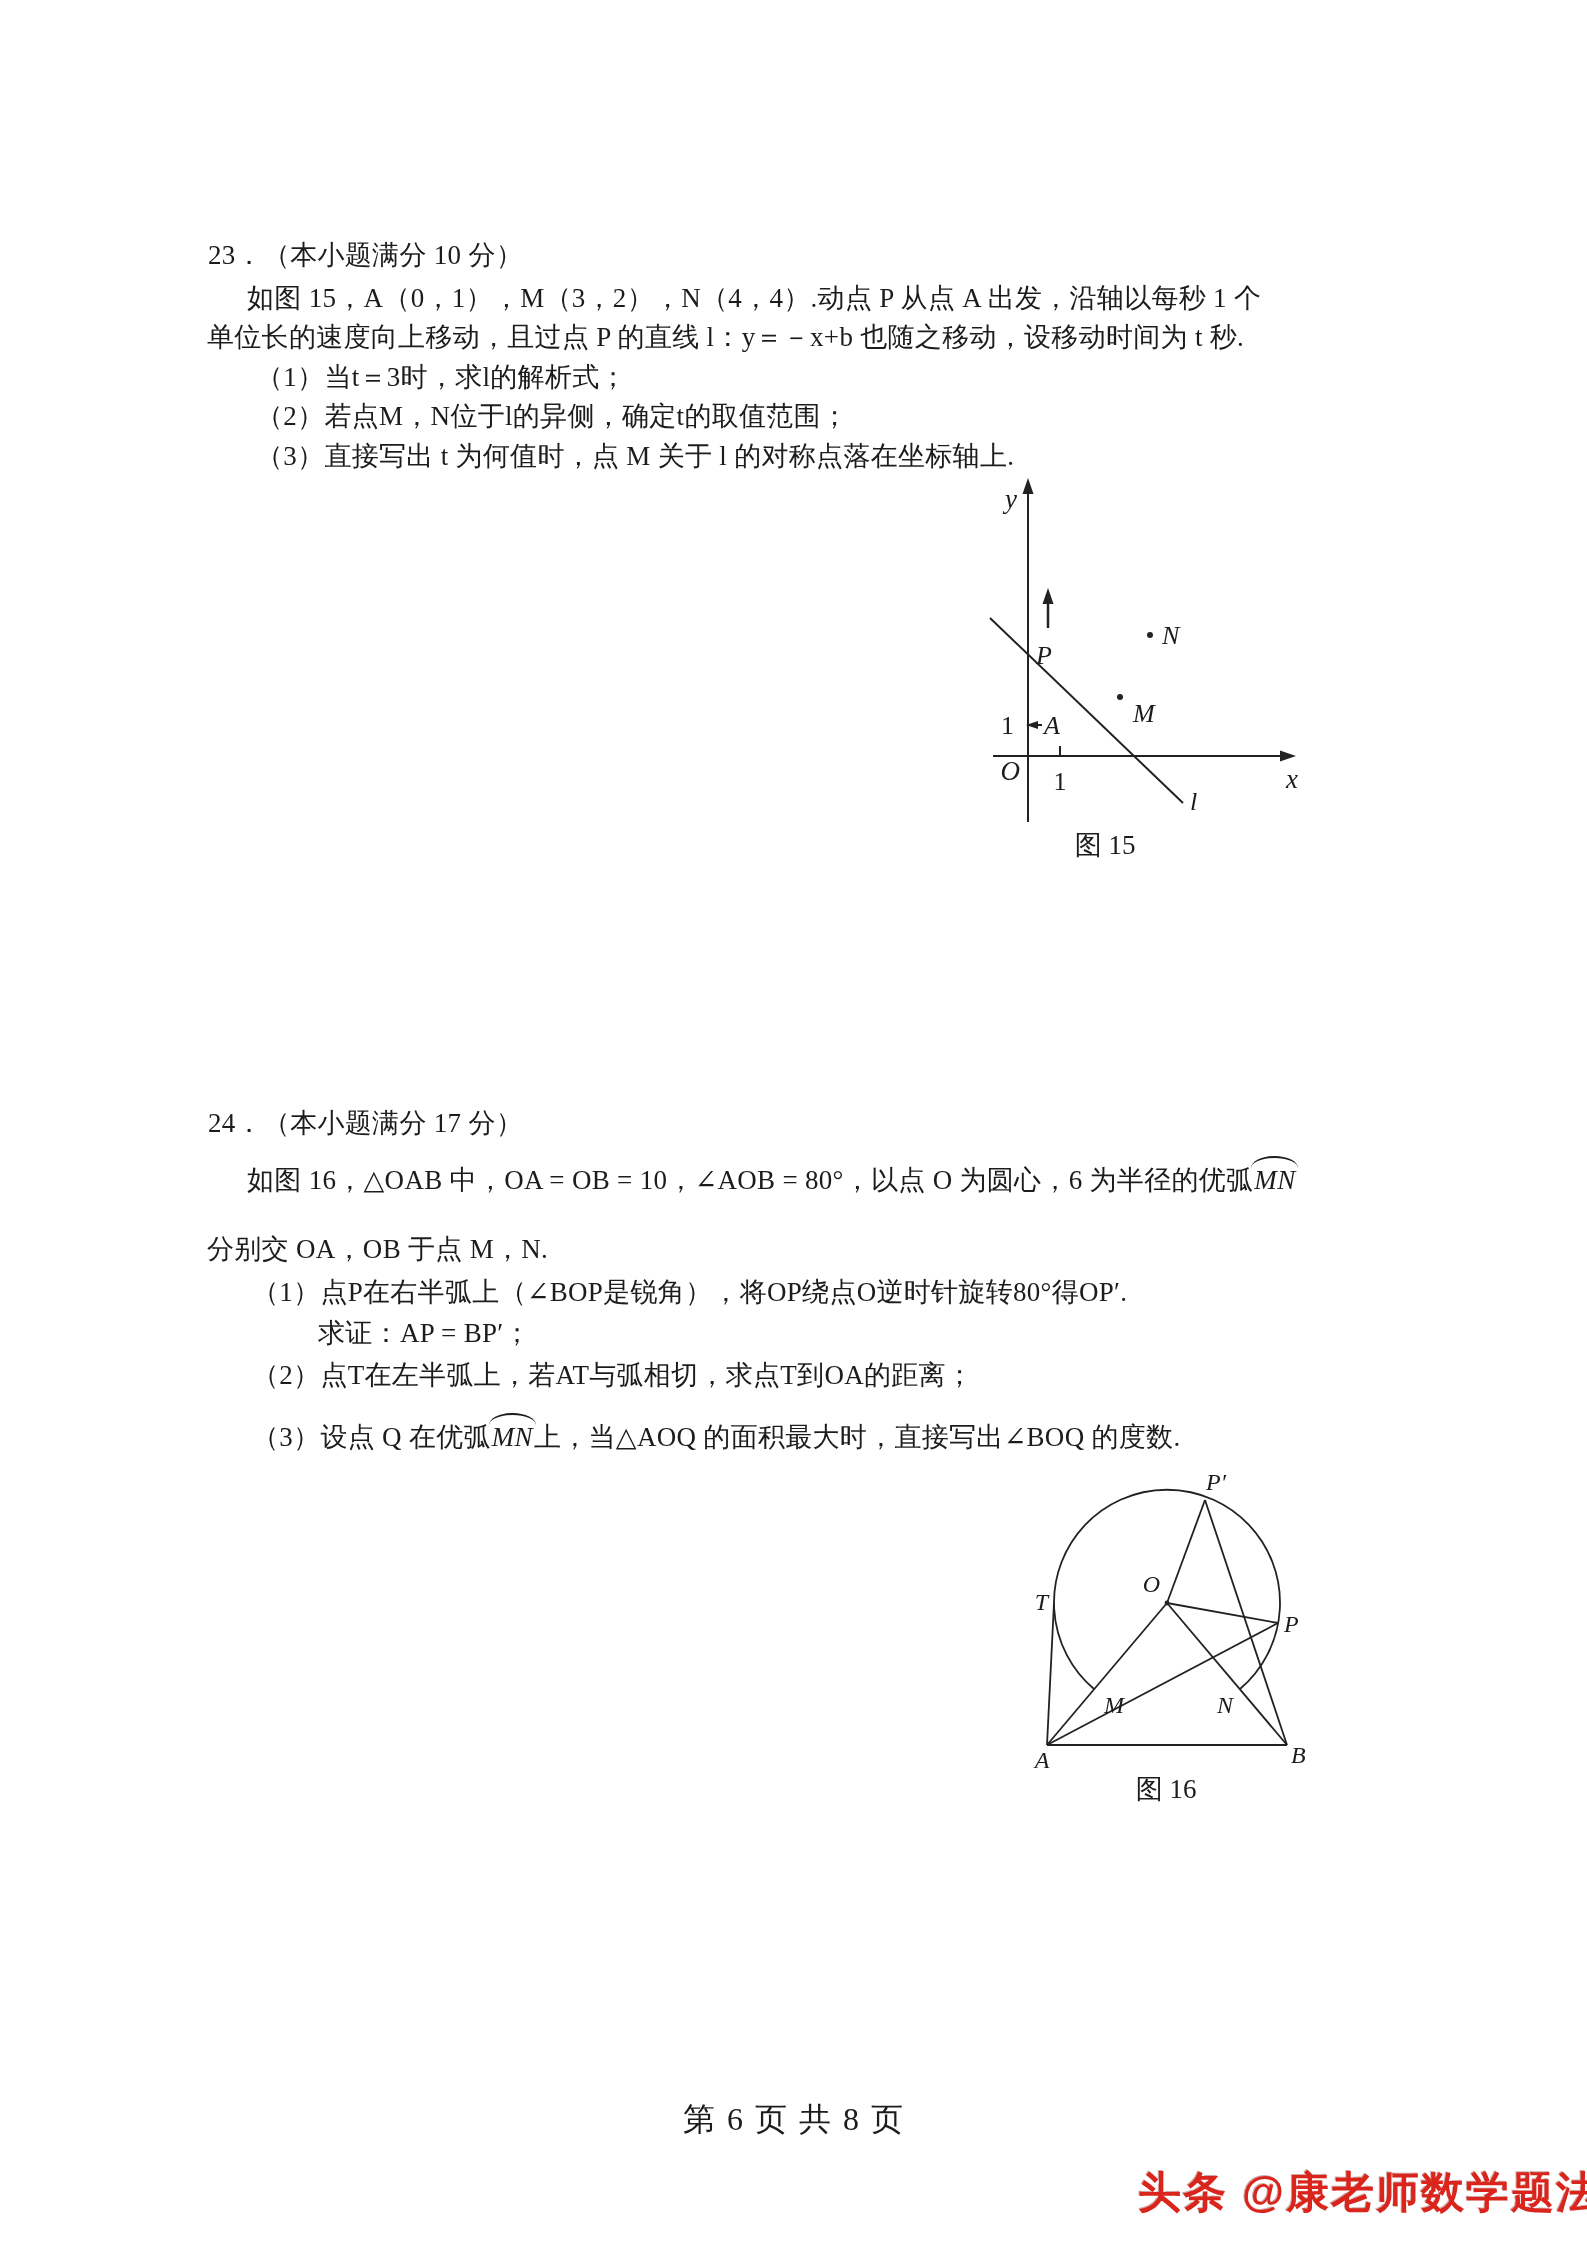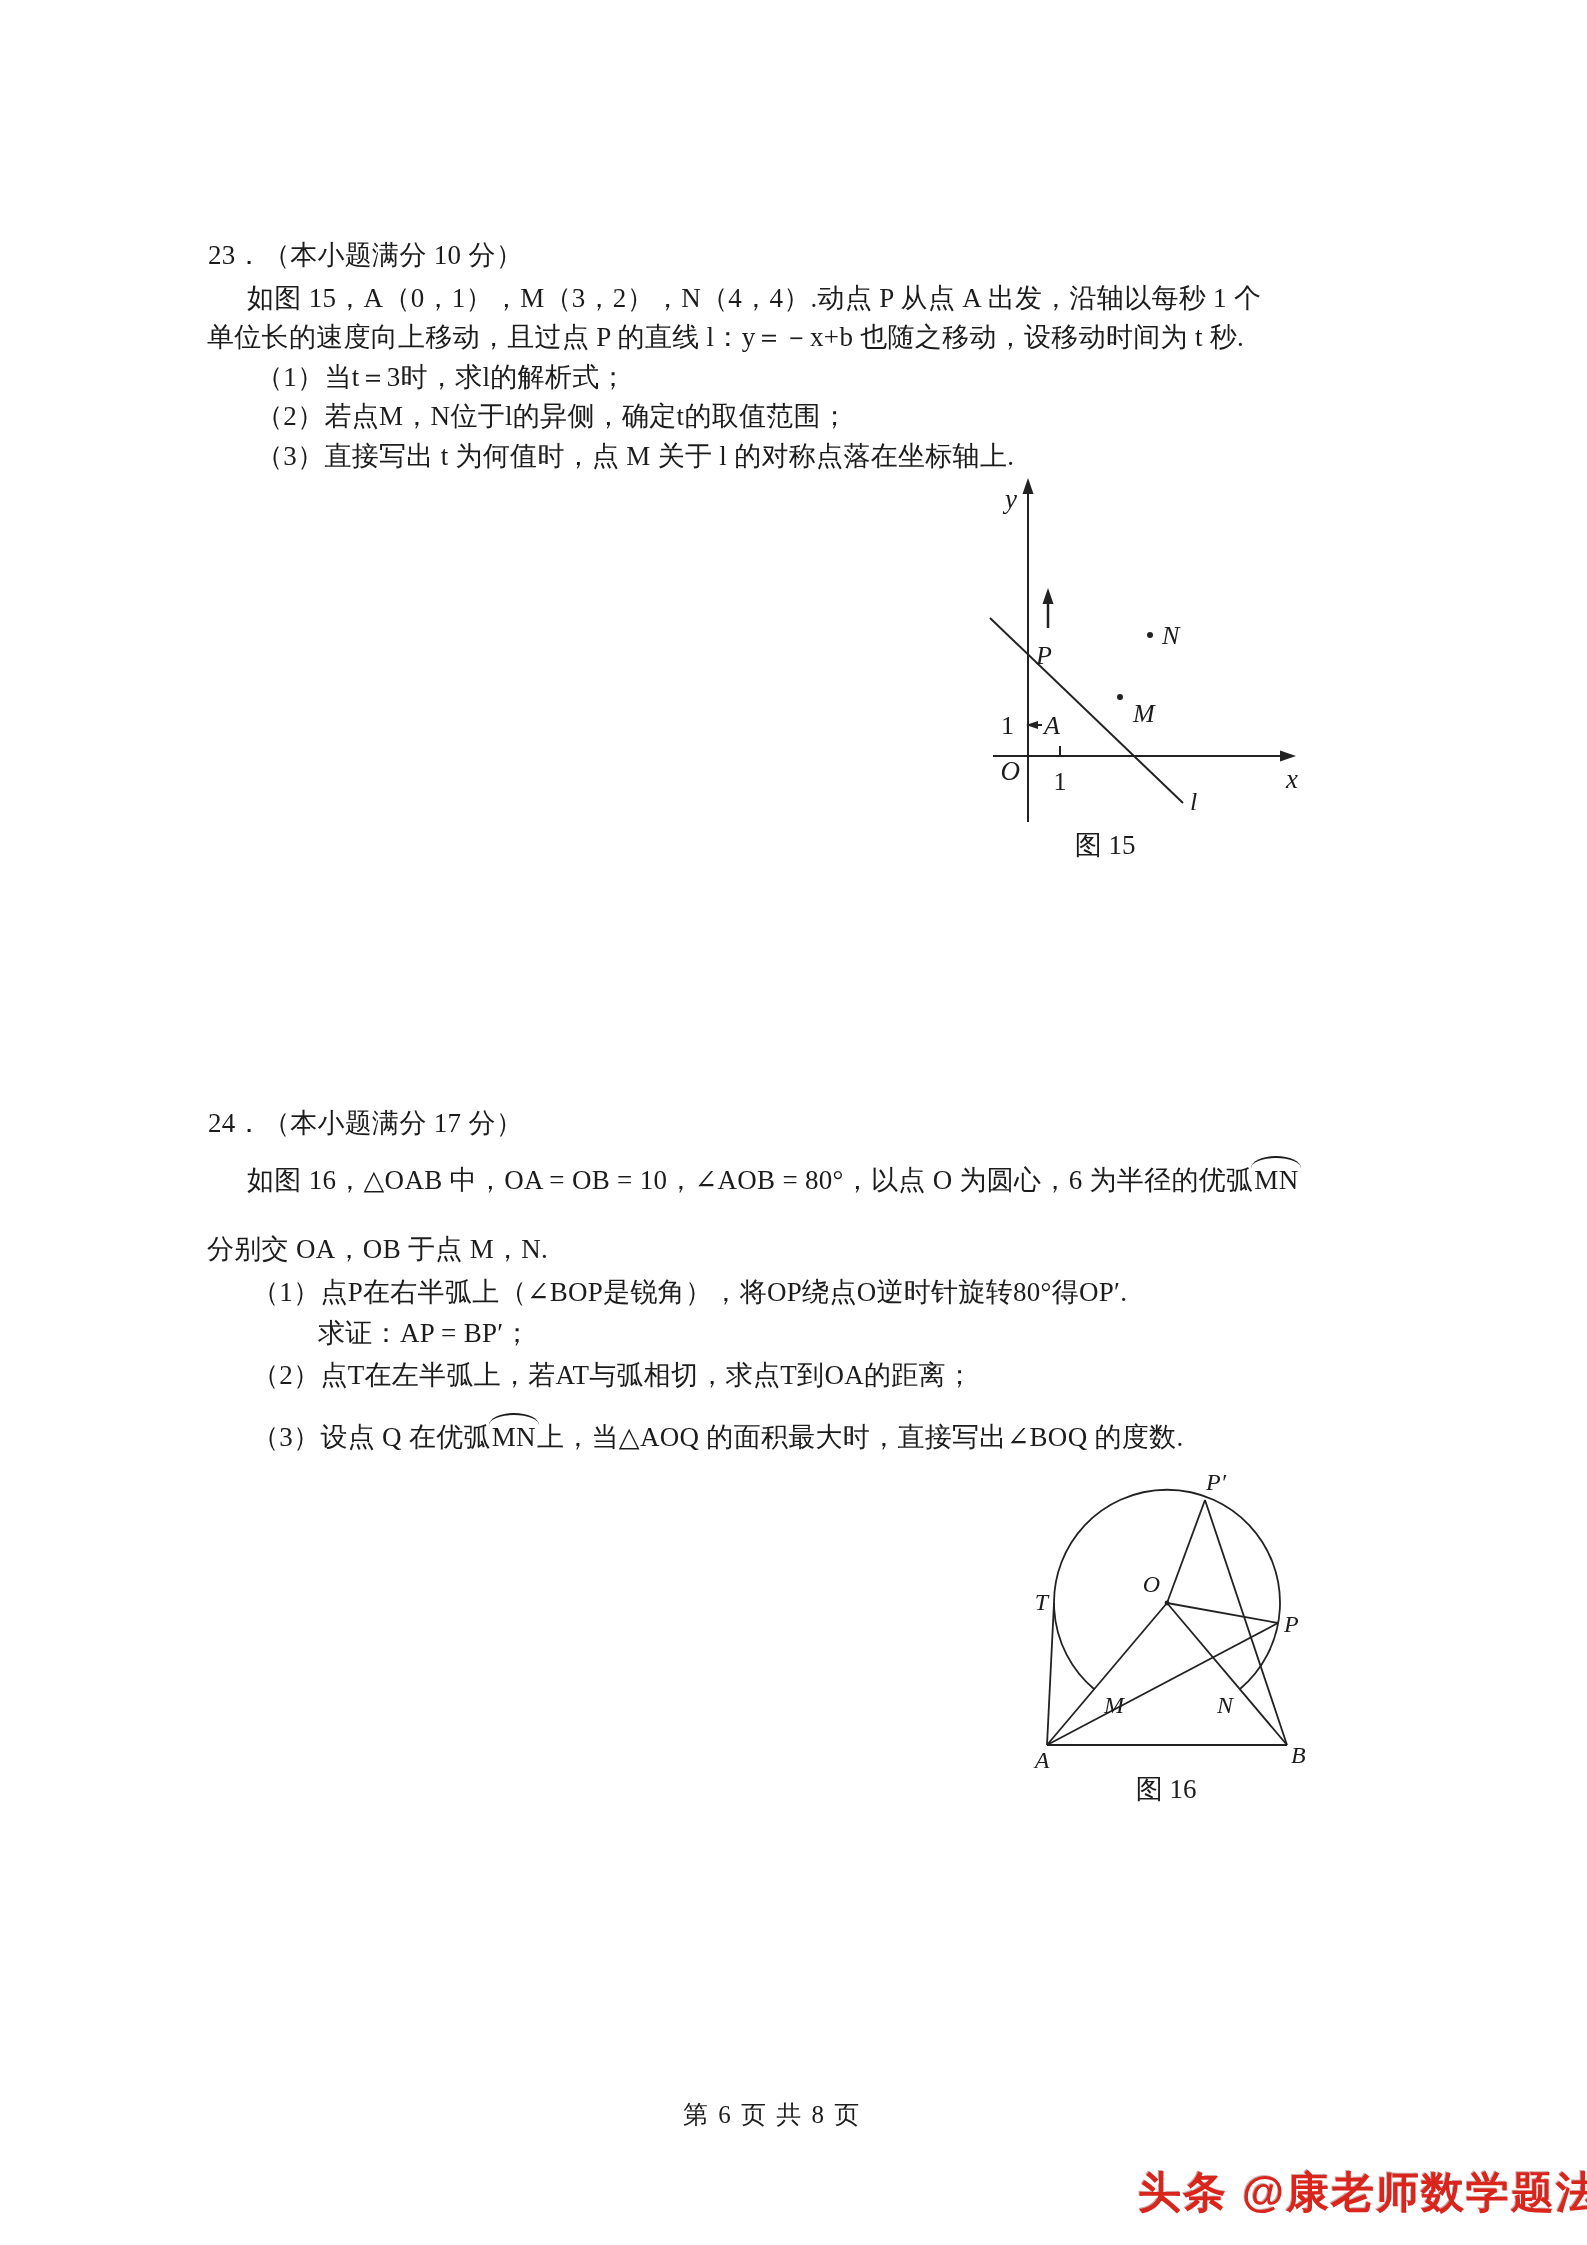--- a/index.html
+++ b/index.html
@@ -4,26 +4,26 @@
 <style>
   html,body{margin:0;padding:0;}
   body{
     width:1587px;height:2245px;position:relative;background:#ffffff;
     font-family:"Liberation Serif","DejaVu Serif",serif;color:#1c1c1c;
   }
   .page{position:absolute;inset:0;overflow:hidden;text-align:right;}
   .tline{position:absolute;font-size:27px;line-height:34px;white-space:nowrap;letter-spacing:0.3px;}
   .fig-svg{position:absolute;}
   .fig-svg text{font-family:"Liberation Serif","DejaVu Serif",serif;fill:#1c1c1c;}
-  .overarc{position:relative;display:inline-block;padding:0 1px;}
+  .overarc{position:relative;display:inline-block;font-style:italic;padding:0 1px;}
   .overarc::before{
     content:"";position:absolute;left:-2px;right:-2px;top:-7px;height:10px;
     border-top:2px solid #1c1c1c;border-radius:50% 50% 0 0 / 100% 100% 0 0;
   }
-  .footer{position:absolute;font-size:25px;letter-spacing:2px;}
+  .footer{position:absolute;font-size:32px;letter-spacing:2px;}
   .watermark{
     position:absolute;font-family:"Liberation Sans","DejaVu Sans",sans-serif;
     font-weight:bold;font-size:43px;letter-spacing:2px;white-space:nowrap;
     text-shadow:2px 2px 0 rgba(255,255,255,0.85), -1px -1px 0 rgba(120,0,0,0.35);
   }
 </style>
 </head>
 <body>
 
 <div class="page">

